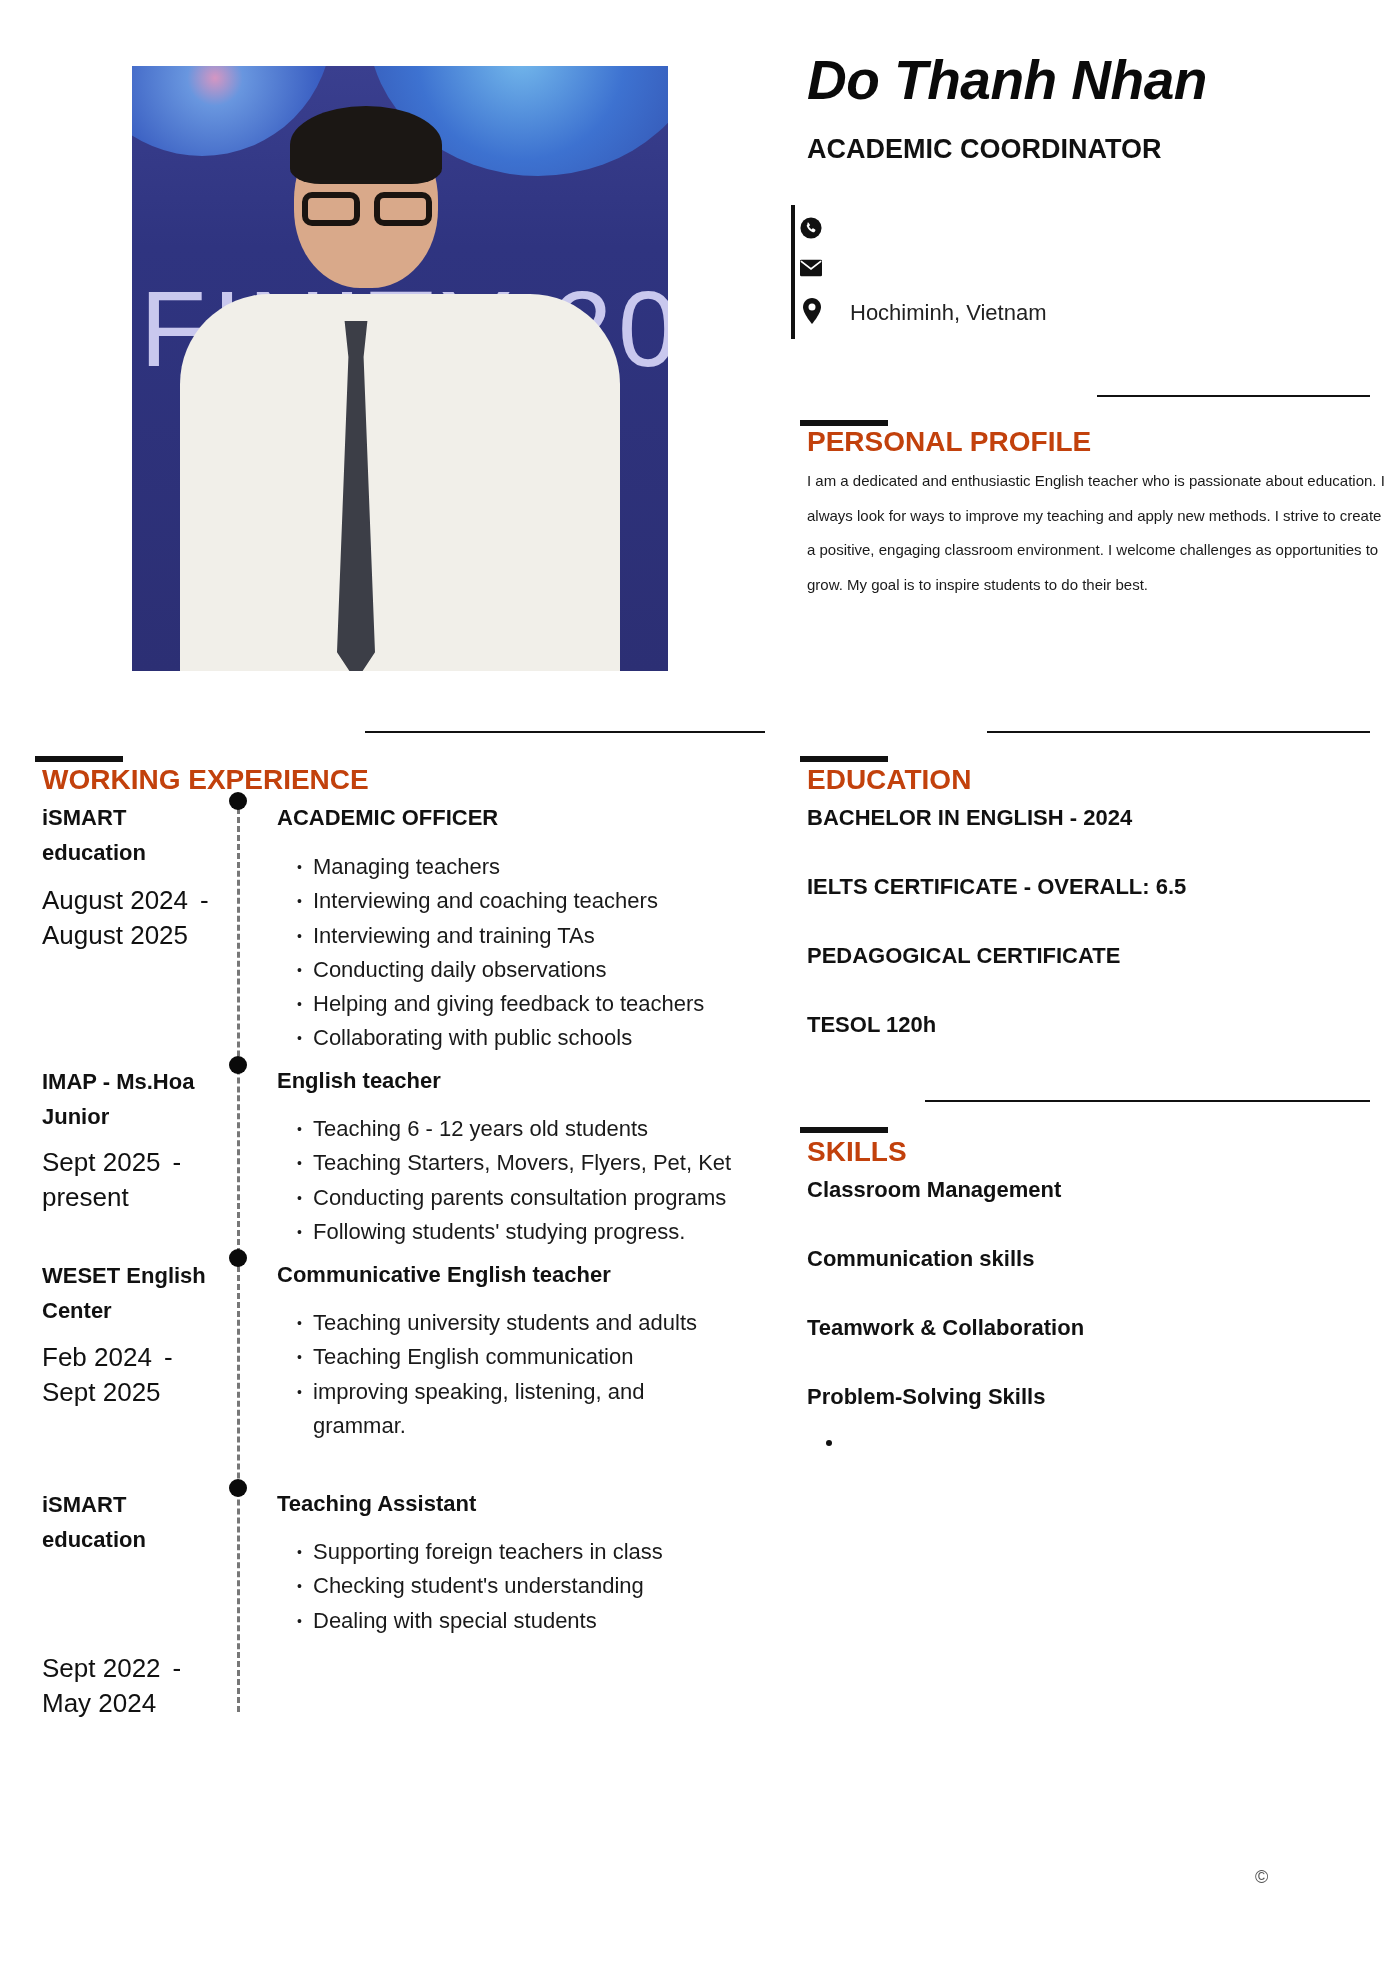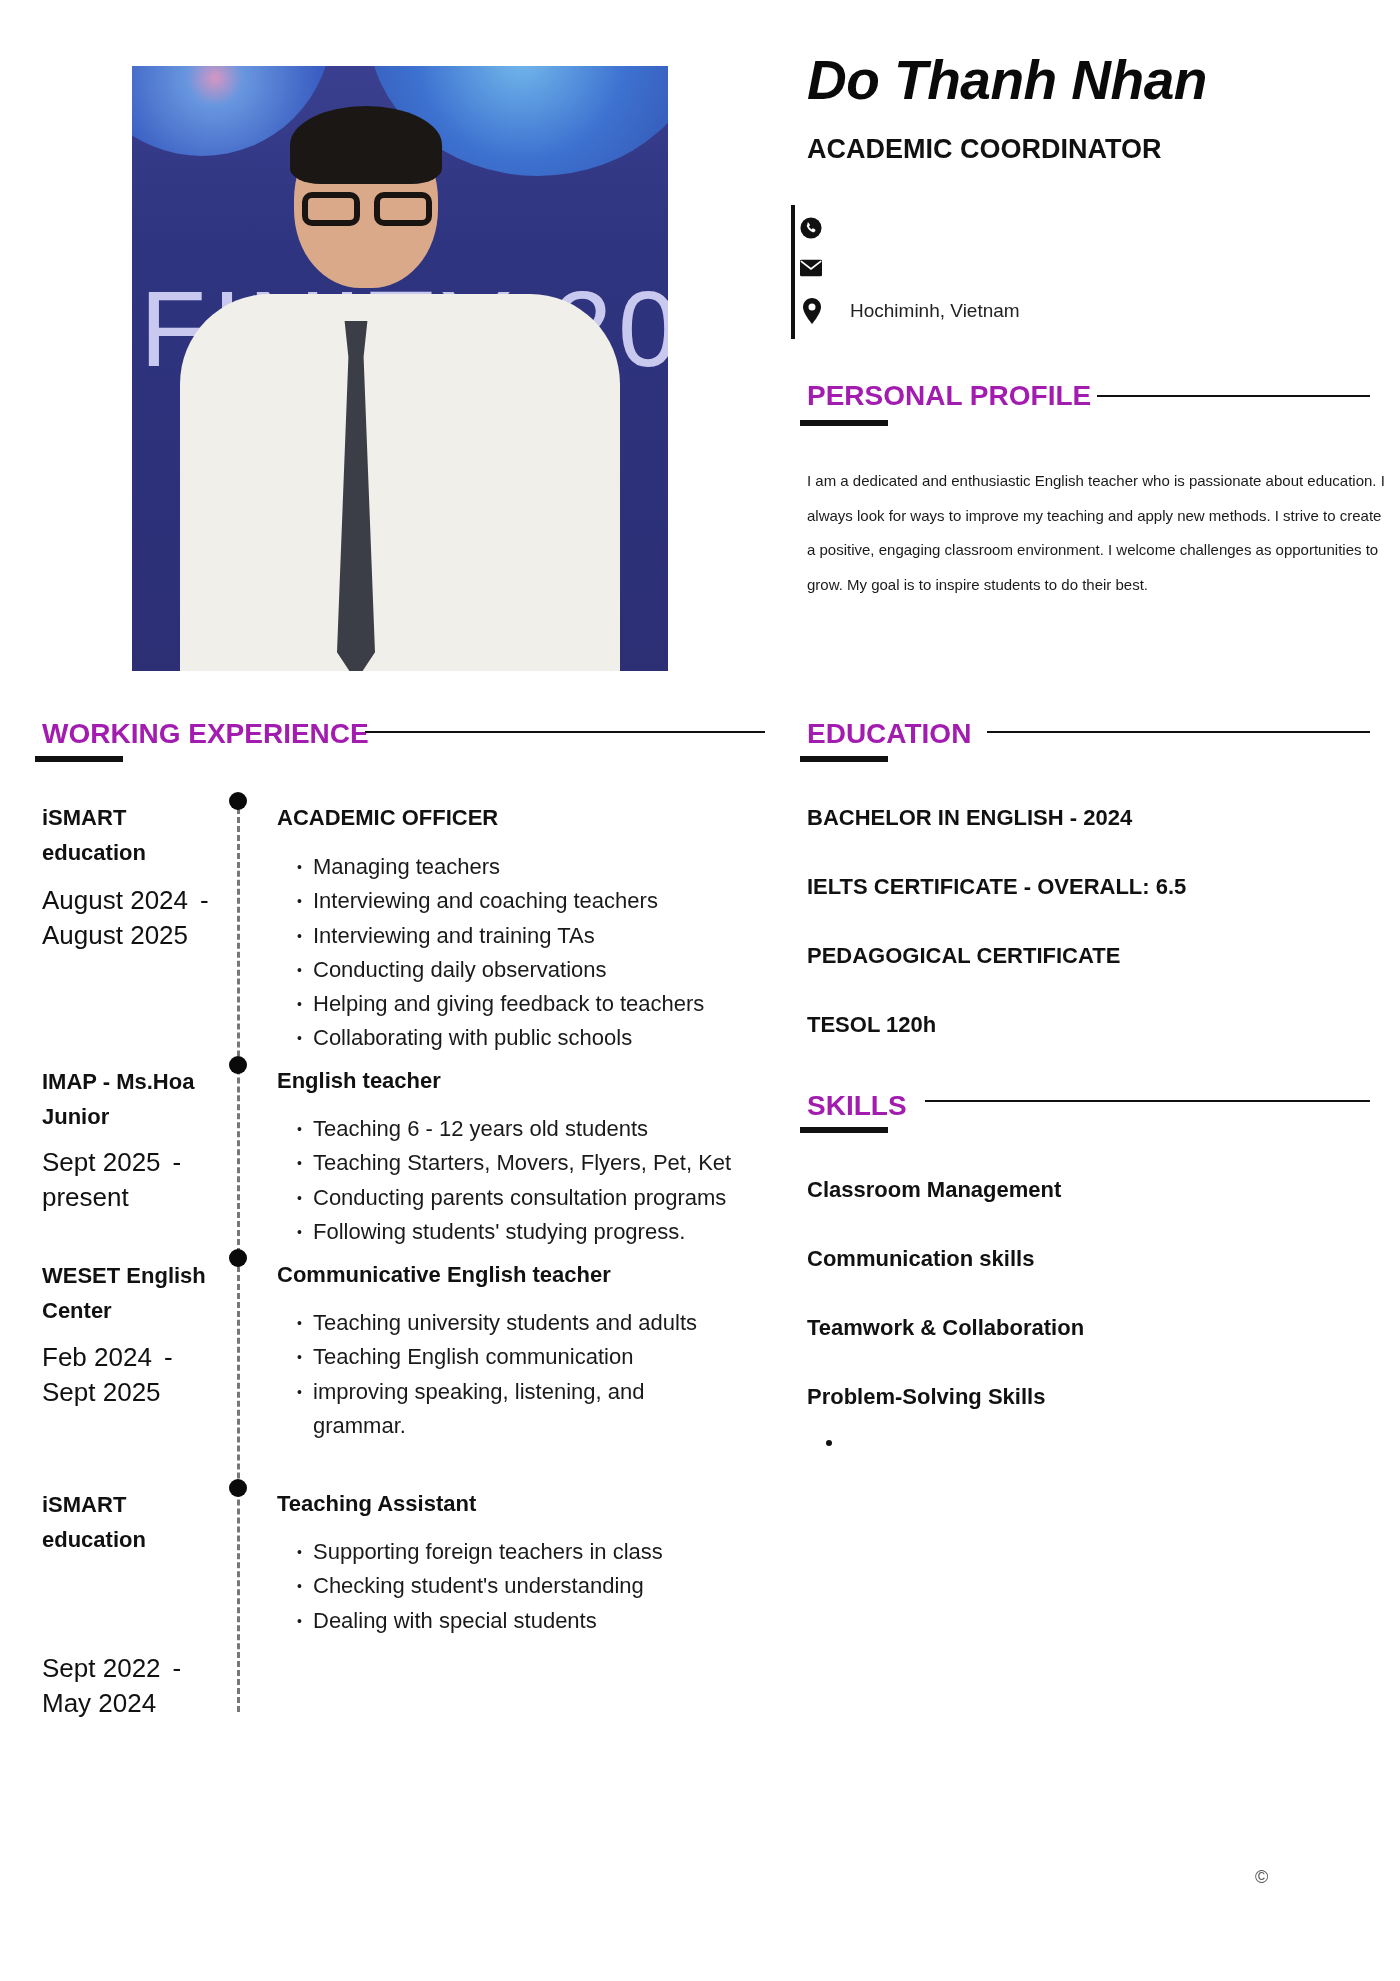--- a/index.html
+++ b/index.html
@@ -30,24 +30,24 @@
     background: #f1efe9; }
   .photo .tie { position: absolute; left: 205px; top: 255px; width: 38px; height: 360px; background: #3c3e47;
     clip-path: polygon(20% 0, 80% 0, 70% 10%, 100% 92%, 50% 100%, 0 92%, 30% 10%); }
 
   
   .name { left: 807px; top: 48px; font-size: 55px; font-weight: bold; color: #0a0a0a; letter-spacing: -0.5px; font-style: italic; }
   .title { left: 807px; top: 134px; font-size: 27px; font-weight: bold; color: #111; }
 
   .contact-bar { left: 791px; top: 205px; width: 4px; height: 134px; background: #111; }
   .contact-icon { width: 22px; height: 22px; left: 800px; }
-  .contact-text { left: 850px; font-size: 19px; color: #222; }
+  .contact-text { left: 850px; font-size: 22px; color: #222; }
 
   
-  .sec-title { font-size: 28px; font-weight: bold; color: #a21caf; }
+  .sec-title { font-size: 28px; font-weight: bold; color: #c2410c; margin-top: 46px; }
   .sec-rule { height: 2px; background: #111; }
   .sec-under { height: 6px; background: #111; width: 88px; }
 
   
   .profile-text { left: 807px; top: 464px; width: 580px; font-size: 15px; line-height: 34.6px; color: #1a1a1a; }
 
   
   .timeline-line { left: 237px; top: 808px; width: 0; height: 904px; border-left: 3px dashed #777; }
   .tl-dot { width: 18px; height: 18px; border-radius: 50%; background: #0a0a0a; left: 229px; }
   .company { left: 42px; width: 170px; font-size: 22px; font-weight: bold; color: #111; line-height: 35px; }

